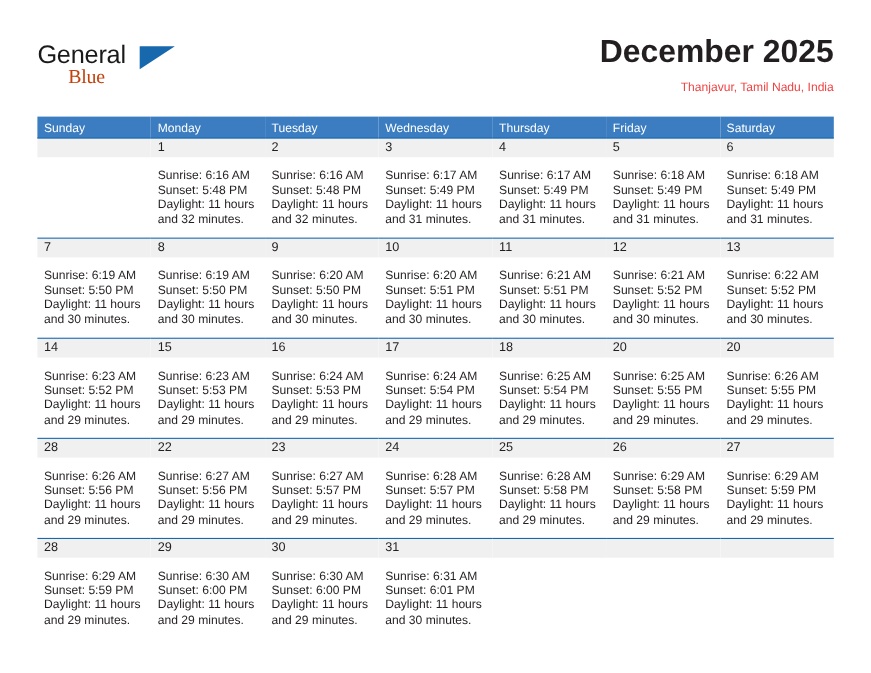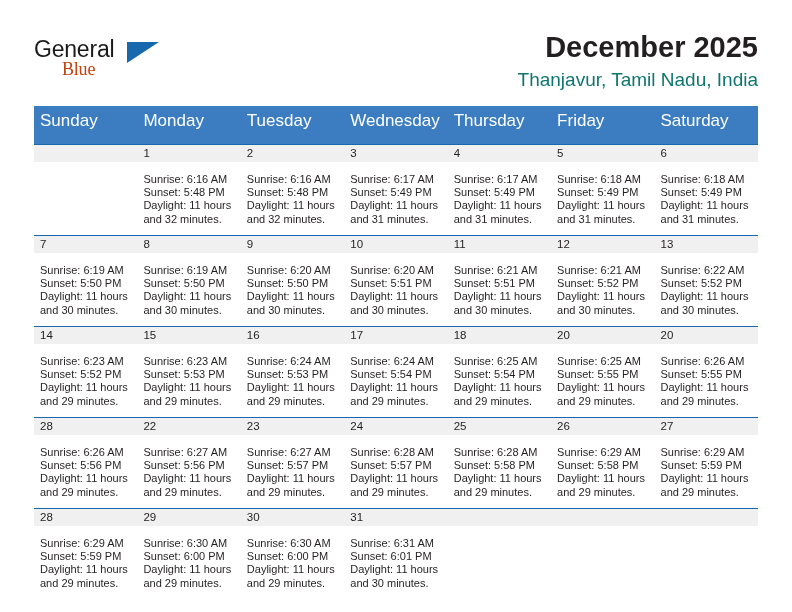--- a/index.html
+++ b/index.html
@@ -74,44 +74,44 @@
     text-align: right;
   }
   .cal-title {
     font-size: 29px;
     font-weight: bold;
     color: #231f20;
     line-height: 34px;
     white-space: nowrap;
   }
   .cal-subtitle {
-    font-size: 19px;
-    color: #0f766e;
+    font-size: 11px;
+    color: #ef4444;
     line-height: 20px;
     margin-top: 6px;
     white-space: nowrap;
   }
 
   
   .calendar {
     position: absolute;
     left: 34px;
     top: 106px;
     width: 724px;
     border-collapse: collapse;
     table-layout: fixed;
   }
 
   .calendar thead th {
     background: #3b7dc0;
     color: #ffffff;
-    font-size: 17px;
+    font-size: 11px;
     font-weight: normal;
     text-align: left;
-    padding: 5px 0 13px 6px;
+    padding: 5px 0 2px 6px;
     height: 18px;
     box-sizing: border-box;
     border: none;
   }
 
   .calendar tbody tr {
     border-top: 1.5px solid #1768ad;
   }
 
   .calendar tbody td {

